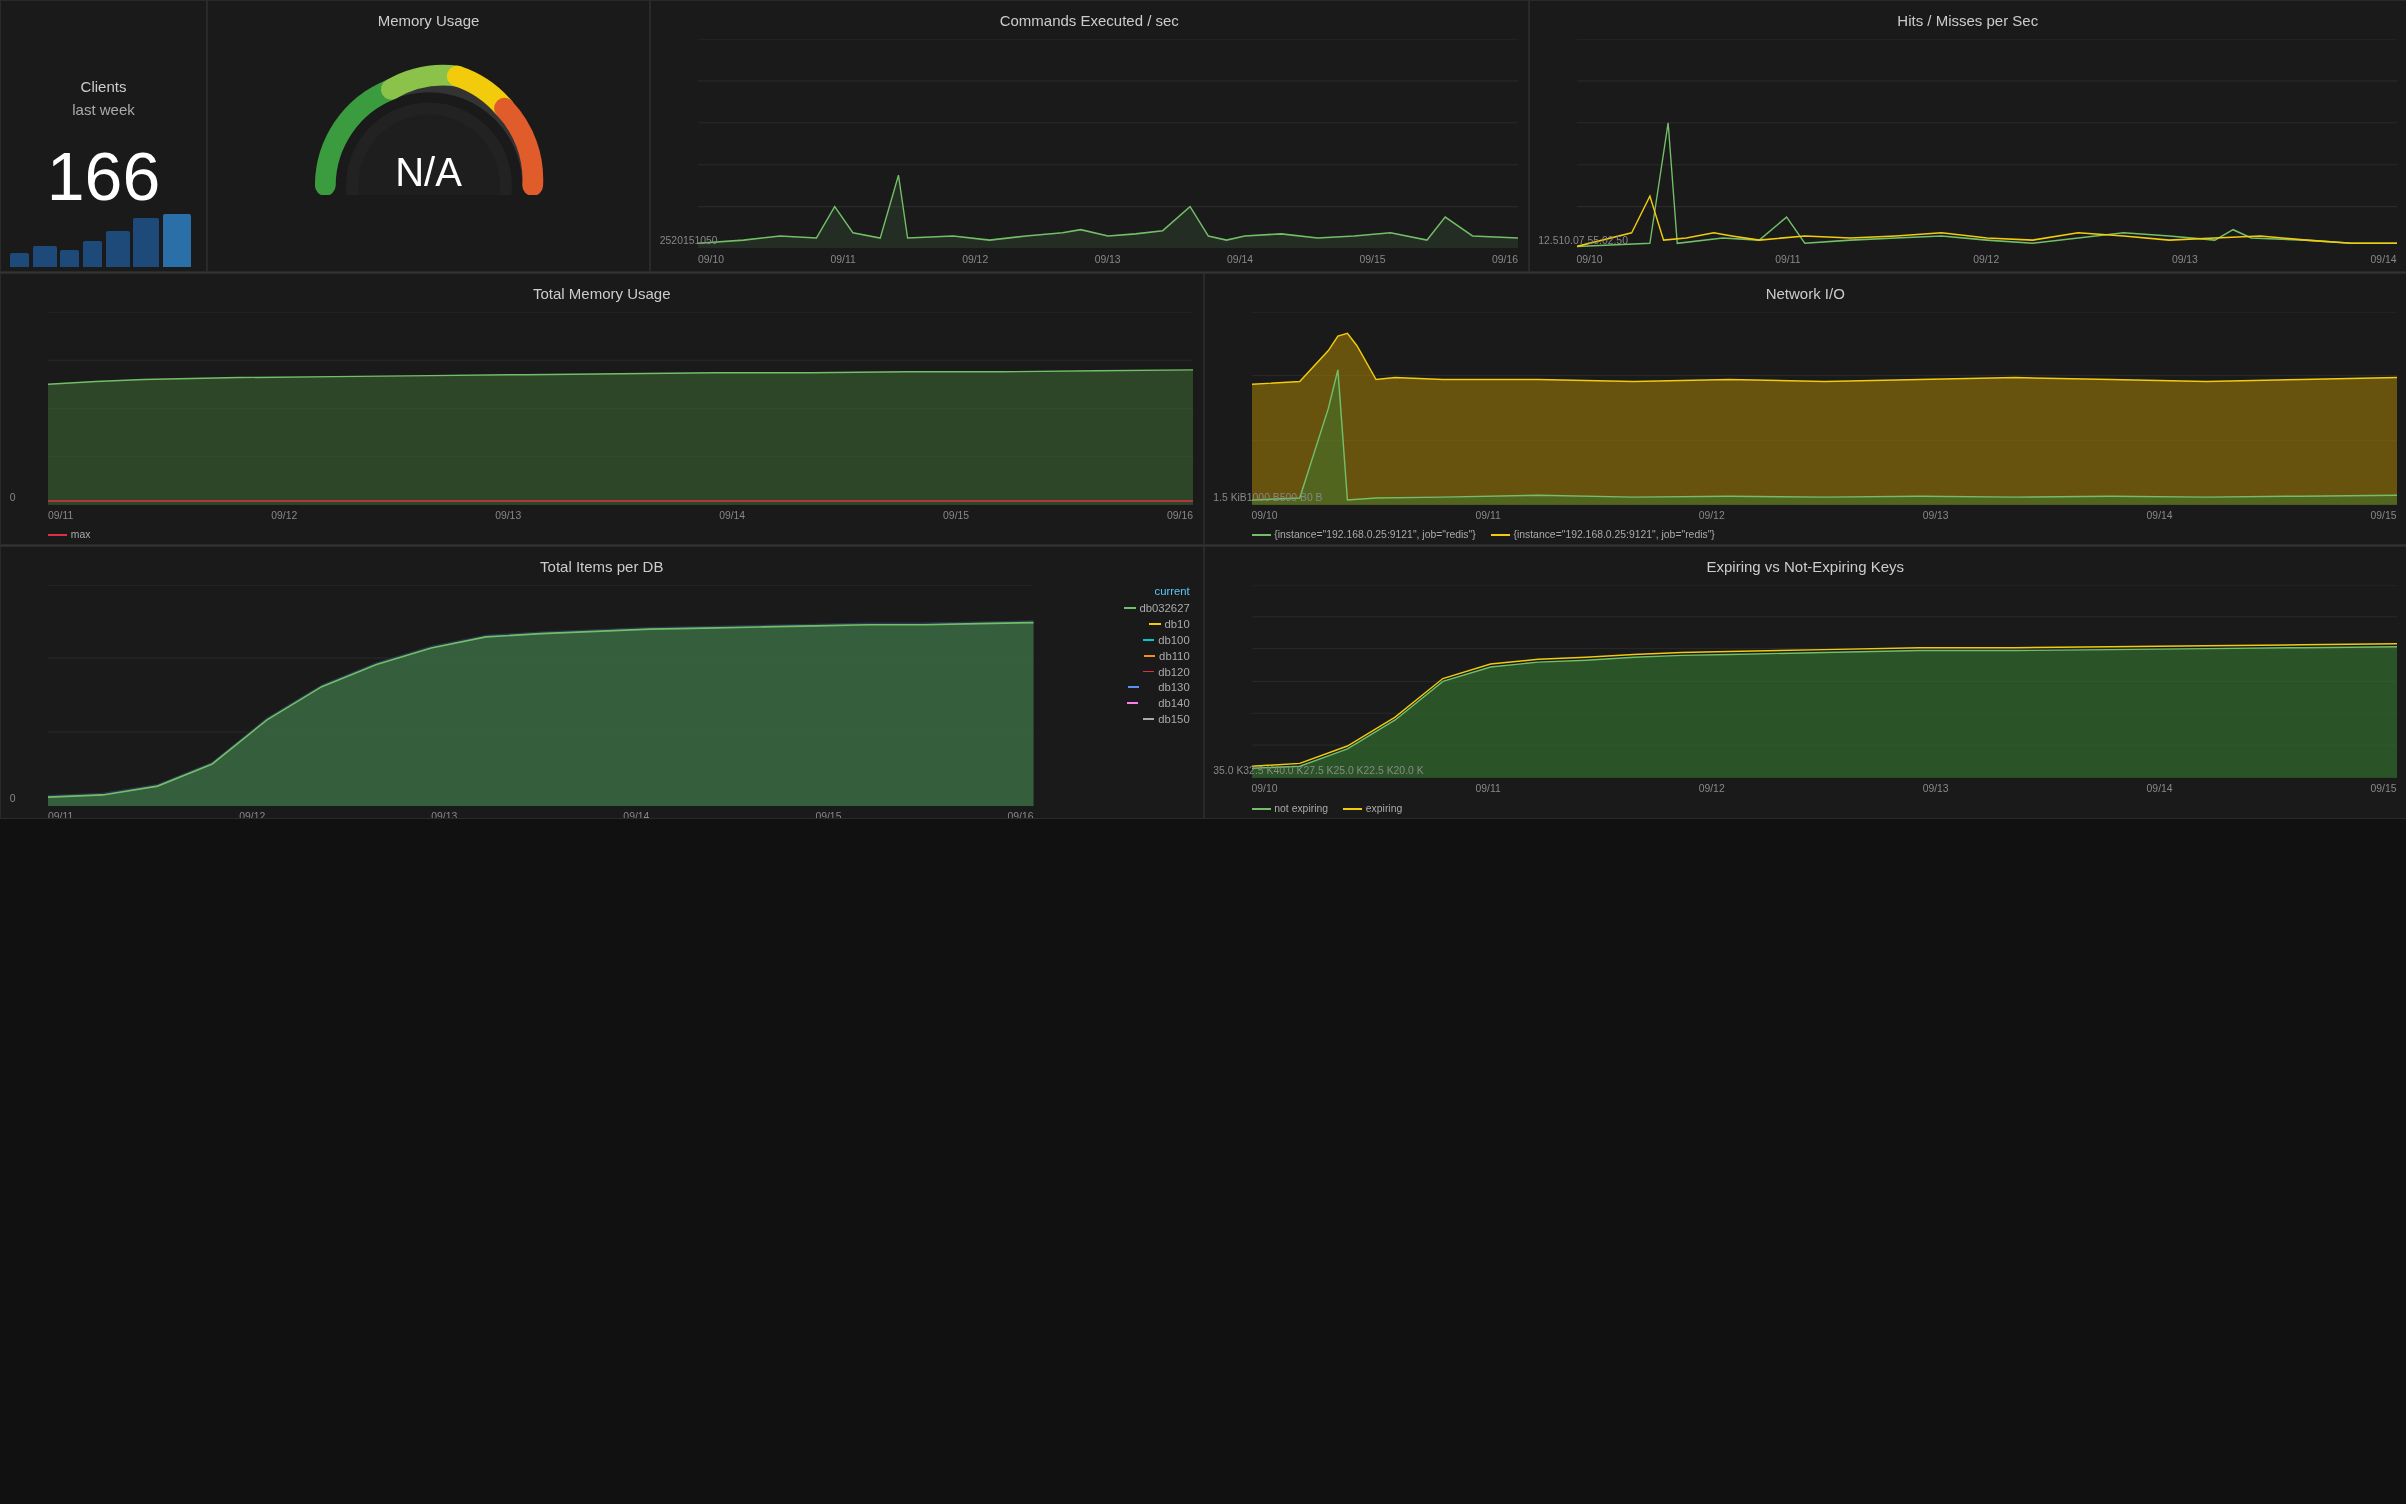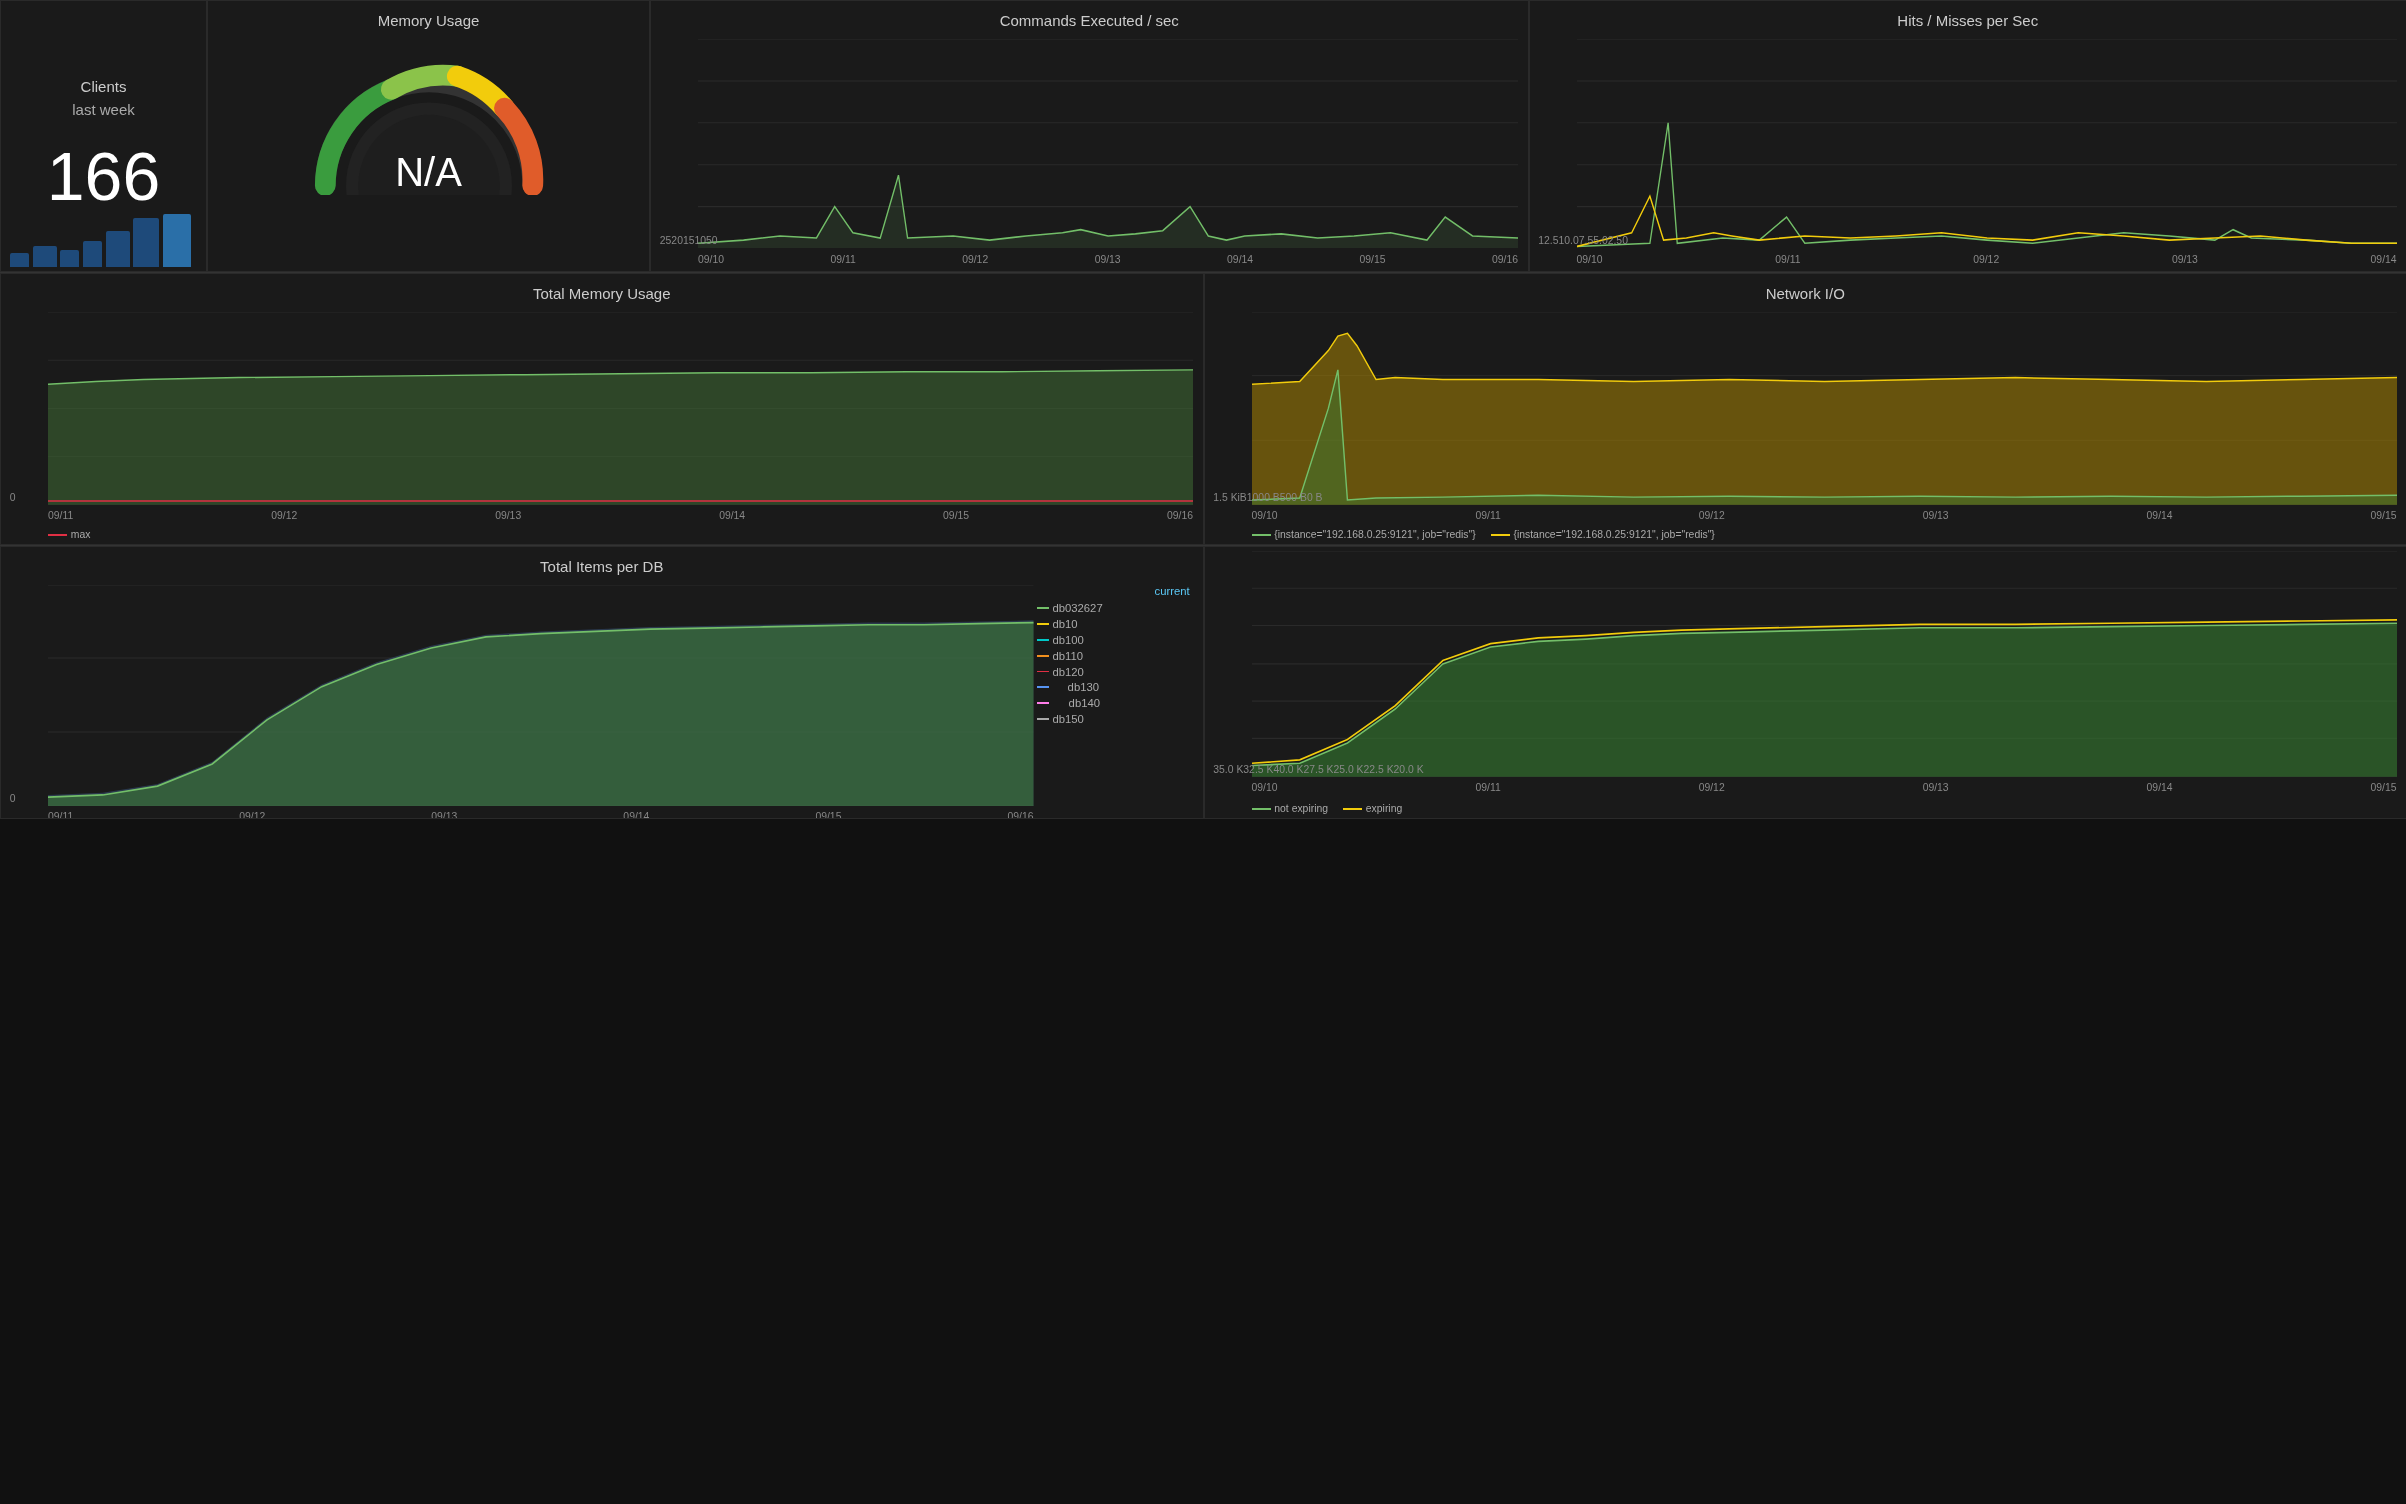--- a/index.html
+++ b/index.html
@@ -176,21 +176,21 @@
     .db-table-header {
       display: flex;
       justify-content: flex-end;
       color: #5bc8f5;
       font-size: 11.3px;
       margin-bottom: 3.8px;
       padding-right: 3.8px;
     }
     .db-row {
       display: flex;
-      justify-content: flex-start;
+      justify-content: flex-end;
       padding: 1.9px 3.8px;
       color: #aaa;
     }
 
     svg.chart-svg {
       width: 100%;
       height: 100%;
     }
 
     .grid-line {
@@ -489,20 +489,21 @@
         <span>09/11</span>
         <span>09/12</span>
         <span>09/13</span>
         <span>09/14</span>
         <span>09/15</span>
         <span>09/16</span>
       </div>
     </div>
 
     <div class="panel chart-panel">
+      <div class="panel-title">Expiring vs Not-Expiring Keys</div>
       <div class="chart-area">
         <div class="y-axis">
           <span>35.0 K</span>
           <span>32.5 K</span>
           <span>40.0 K</span>
           <span>27.5 K</span>
           <span>25.0 K</span>
           <span>22.5 K</span>
           <span>20.0 K</span>
         </div>

